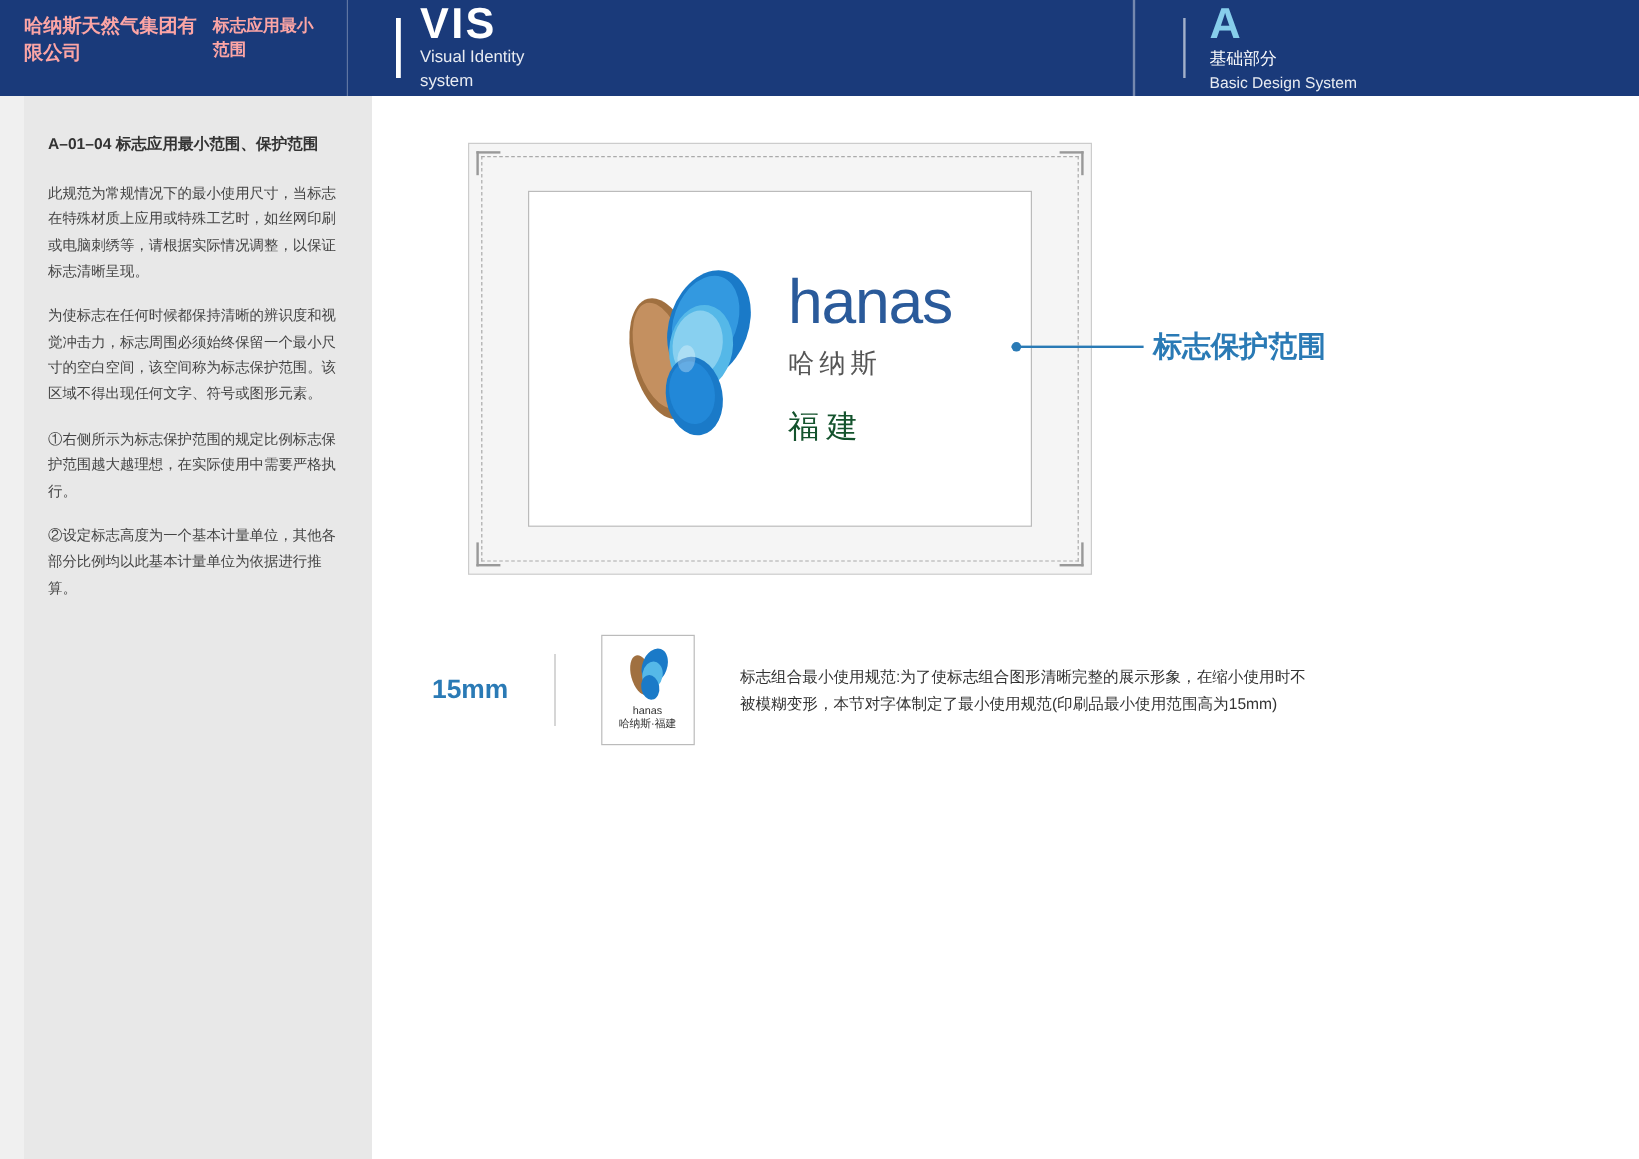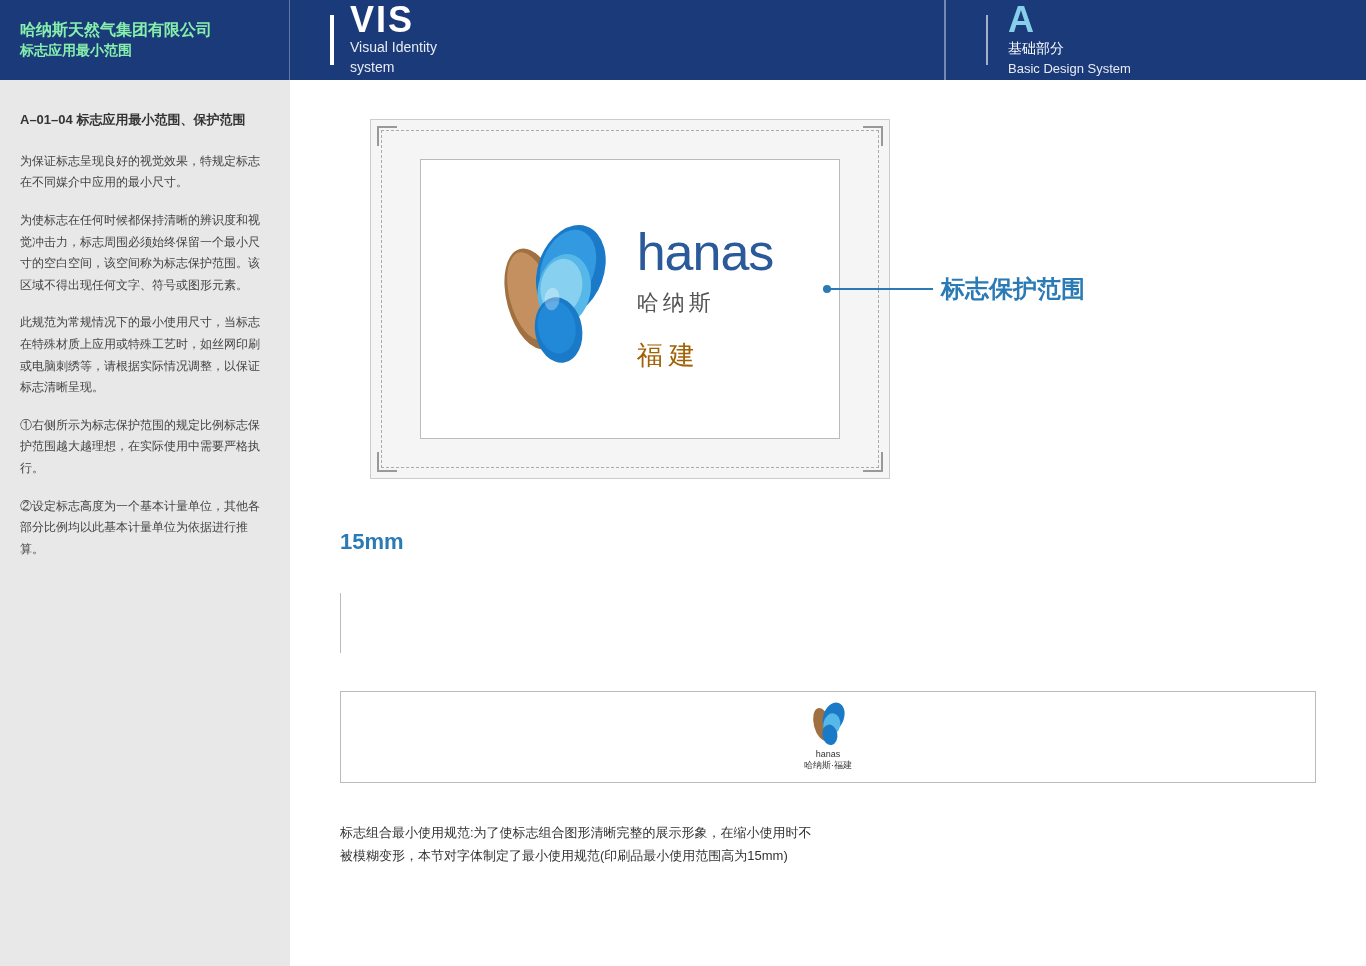--- a/index.html
+++ b/index.html
@@ -16,24 +16,23 @@
     
     .header {
       background: #1a3a7a;
       display: flex;
       align-items: stretch;
       height: 80px;
       flex-shrink: 0;
     }
     .header-left {
       background: #1a3a7a;
-      color: #86efac;
+      color: #fca5a5;
       padding: 12px 20px;
       display: flex;
-      flex-direction: column;
       justify-content: center;
       width: 290px;
       border-right: 1px solid rgba(255,255,255,0.3);
     }
     .header-left .company-name {
       font-size: 16px;
       font-weight: bold;
       line-height: 1.4;
     }
     .header-left .system-name {
@@ -102,20 +101,21 @@
       line-height: 1.5;
       color: rgba(255,255,255,0.9);
       text-align: center;
     }
 
     
     .main {
       display: flex;
       flex: 1;
       overflow: hidden;
+      margin-left: 20px;
     }
 
     
     .sidebar {
       width: 290px;
       background: #e8e8e8;
       padding: 30px 20px;
       flex-shrink: 0;
       overflow-y: auto;
     }
@@ -201,31 +201,31 @@
       letter-spacing: -1px;
       line-height: 1;
     }
     .hanas-cn {
       font-size: 22px;
       color: #555;
       letter-spacing: 4px;
     }
     .hanas-region {
       font-size: 26px;
-      color: #a16207;
+      color: #14532d;
       letter-spacing: 6px;
       margin-top: 10px;
     }
 
     
     .bottom-section {
       display: flex;
+      align-items: center;
       margin-top: 50px;
       gap: 38px;
-      flex-direction: column;
     }
     .size-label {
       font-size: 22px;
       color: #2a7ab5;
       font-weight: bold;
       white-space: nowrap;
     }
     .mini-logo-box {
       border: 1px solid #bbb;
       padding: 10px 14px;
@@ -285,23 +285,22 @@
       <span class="section-cn">基础部分</span>
       <span class="section-en">Basic Design System</span>
     </div>
   </div>
 </div>
 
 <div class="main">
 
   <div class="sidebar">
     <div class="sidebar-title">A–01–04 标志应用最小范围、保护范围</div>
-    <div class="sidebar-body">为保证标志呈现良好的视觉效果，特规定标志在不同媒介中应用的最小尺寸。</div>
+    <div class="sidebar-body">此规范为常规情况下的最小使用尺寸，当标志在特殊材质上应用或特殊工艺时，如丝网印刷或电脑刺绣等，请根据实际情况调整，以保证标志清晰呈现。</div>
     <div class="sidebar-body">为使标志在任何时候都保持清晰的辨识度和视觉冲击力，标志周围必须始终保留一个最小尺寸的空白空间，该空间称为标志保护范围。该区域不得出现任何文字、符号或图形元素。</div>
-    <div class="sidebar-body">此规范为常规情况下的最小使用尺寸，当标志在特殊材质上应用或特殊工艺时，如丝网印刷或电脑刺绣等，请根据实际情况调整，以保证标志清晰呈现。</div>
     <div class="sidebar-body">①右侧所示为标志保护范围的规定比例标志保护范围越大越理想，在实际使用中需要严格执行。</div>
     <div class="sidebar-body">②设定标志高度为一个基本计量单位，其他各部分比例均以此基本计量单位为依据进行推算。</div>
   </div>
 
   <div class="content">
 
     
     <div style="position: relative; display: inline-block; margin-left: 30px;">
       <div class="logo-display-box">
         <div class="corner corner-tl"></div>

